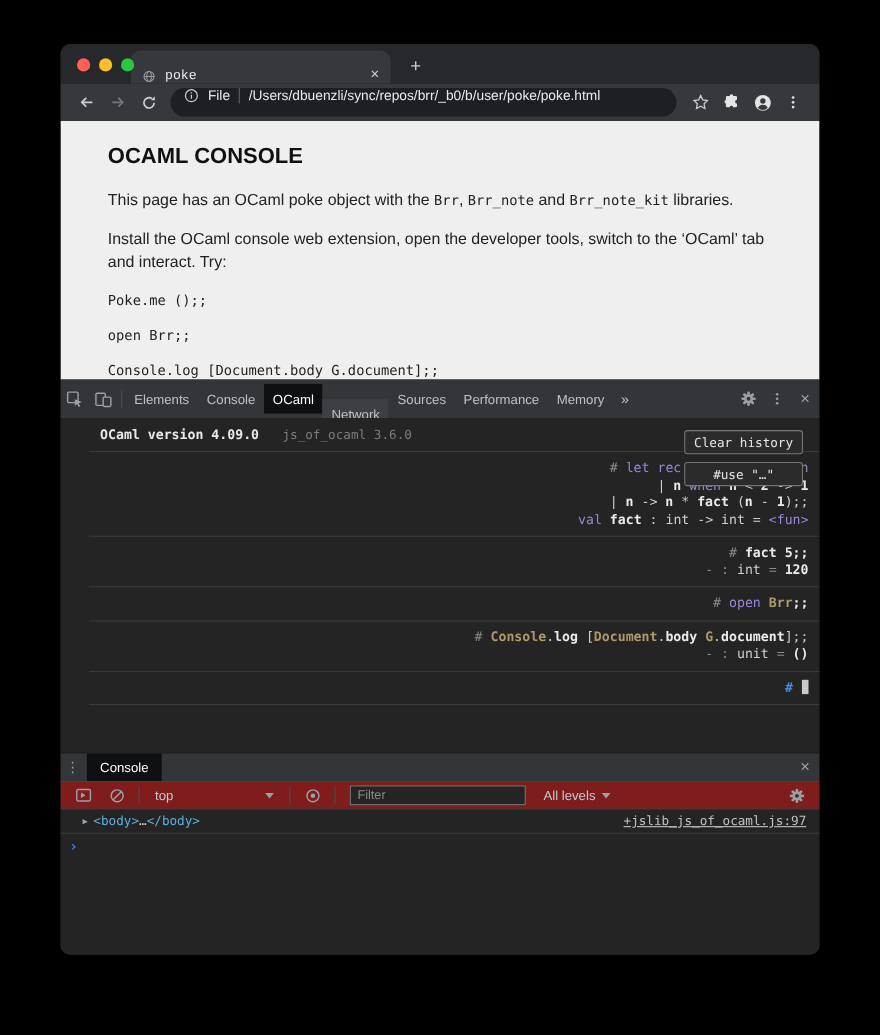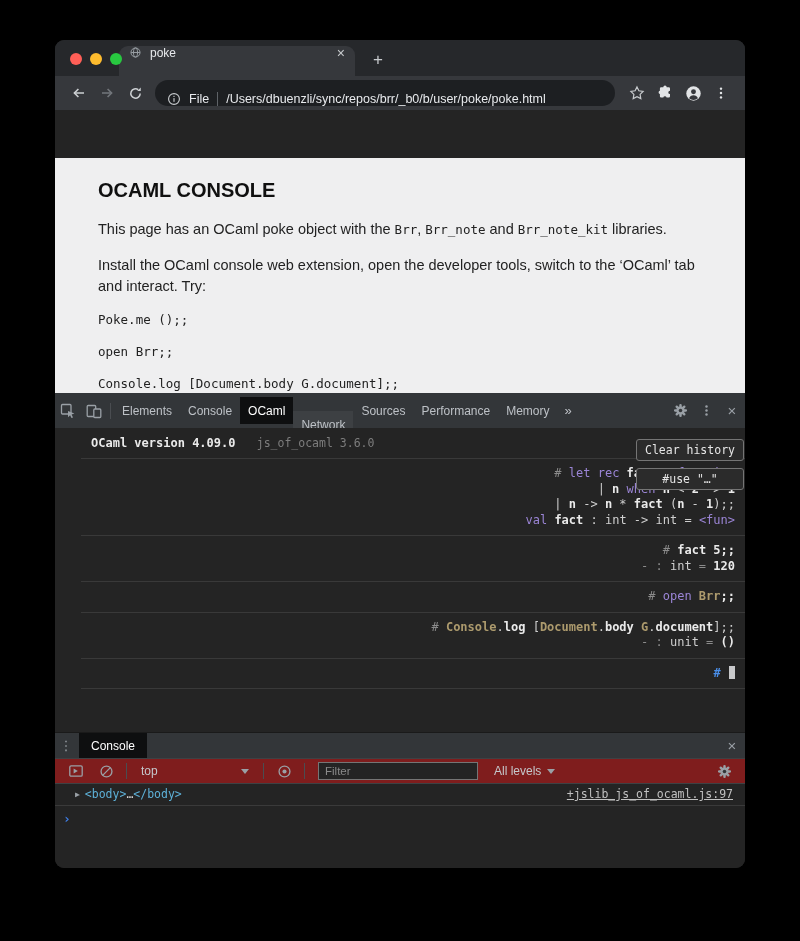--- a/index.html
+++ b/index.html
@@ -10,37 +10,37 @@
             border-radius:9px; overflow:hidden; display:flex; flex-direction:column;
             background:#242424; box-shadow:0 18px 45px rgba(0,0,0,.75); }
 
   
   .tabstrip { height:36px; background:#26282b; position:relative; flex:none;
               display:flex; align-items:flex-end; }
   .traffic { position:absolute; left:15px; top:13px; display:flex; gap:8px; }
   .light { width:12px; height:12px; border-radius:50%; }
   .light.red { background:#ff5f57; } .light.yellow { background:#febc2e; } .light.green { background:#28c840; }
   .btab { margin-left:64px; width:236px; height:30px; background:#36383c; border-radius:9px 9px 0 0;
-          display:flex; align-items:flex-start; padding:0 10px; gap:8px; color:#e8eaed; font-size:12px; }
+          display:flex; align-items:flex-end; padding:0 10px; gap:8px; color:#e8eaed; font-size:12px;font-family:Liberation Mono, monospace; }
   .btab .t-close { margin-left:auto; color:#c8cbce; font-size:14px; line-height:1; cursor:default; }
   .newtab { width:26px; height:26px; margin:0 0 3px 10px; display:grid; place-items:center;
             color:#c8cbce; font-size:17px; }
 
   
   .toolbar { height:34px; background:#36383c; display:flex; align-items:center; padding:0 10px; flex:none; }
   .navbtn { width:28px; height:28px; display:grid; place-items:center; flex:none; }
   .omnibox { flex:1; min-width:0; height:26px; background:#1d1f22; border-radius:14px;
-             display:flex; align-items:flex-end; padding:0 12px; margin:0 8px 0 6px;
+             display:flex; align-items:flex-start; padding:0 12px; margin:0 8px 0 6px;
              color:#e8eaed; font-size:12.5px; gap:8px; }
   .omni-sep { width:1px; height:14px; background:#5f6368; flex:none; }
   .omni-url { white-space:nowrap; overflow:hidden; }
 
   
   .pagecontent { height:235px; background:#efeff0; color:#1d1d1d; padding:21px 30px 0 43px;
-                 flex:none; overflow:hidden;margin-top:48px; }
+                 flex:none; overflow:hidden; }
   .pagecontent h1 { font-size:20px; font-weight:bold; color:#101010; margin:0 0 17px; }
   .pagecontent p { font-size:14.5px; line-height:21px; margin:0 0 15px; max-width:614px; color:#222; }
   .icode, .pagecontent pre { font-family:"DejaVu Sans Mono","Liberation Mono",monospace;
                  font-size:12.5px; color:#222; }
   .pagecontent pre { margin:0 0 17px; }
 
   
   .dt-tabbar { height:35px; background:#333639; display:flex; align-items:center;
                color:#bdc1c6; font-size:12px; flex:none; padding-right:0; }
   .dt-icon { width:26px; height:26px; display:grid; place-items:center; flex:none; }
@@ -51,21 +51,21 @@
   .dt-more { padding:0 7px; font-size:13px; }
   .dt-right { margin-left:auto; display:flex; align-items:center; }
   .x-glyph { font-size:15px; color:#9aa0a6; }
 
   
   .ocaml-panel { height:304px; background:#242424; position:relative; flex:none; overflow:hidden;
                  font-family:"DejaVu Sans Mono","Liberation Mono",monospace; font-size:12px;padding-left:26px; }
   .repl-header { height:31px; padding:8px 10px 0; border-bottom:1px solid #393939; white-space:nowrap; }
   .repl-ver { color:#eaeaea; font-weight:bold; }
   .repl-lib { color:#7d7d7d; margin-left:14px; font-size:11.5px; }
-  .repl-buttons { position:absolute; top:11px; right:1px; display:flex; flex-direction:column;
+  .repl-buttons { position:absolute; top:11px; right:15px; display:flex; flex-direction:column;
                   gap:7px; align-items:stretch; }
   .repl-btn { min-width:97px; text-align:center; border:1px solid #757575; border-radius:3px;
               background:#2b2b2b; color:#e5e5e5; padding:3px 8px;
               font:11.5px "DejaVu Sans Mono","Liberation Mono",monospace; }
   .repl-block { padding:7px 10px; border-bottom:1px solid #393939;text-align:right; }
   .repl-line { white-space:pre; line-height:15.5px; }
   .tk-kw { color:#9b85d6; }
   .tk-mod { color:#ac9a6d; font-weight:bold; }
   .tk-b { color:#eaeaea; font-weight:bold; }
   .tk-t { color:#cfcfcf; }

